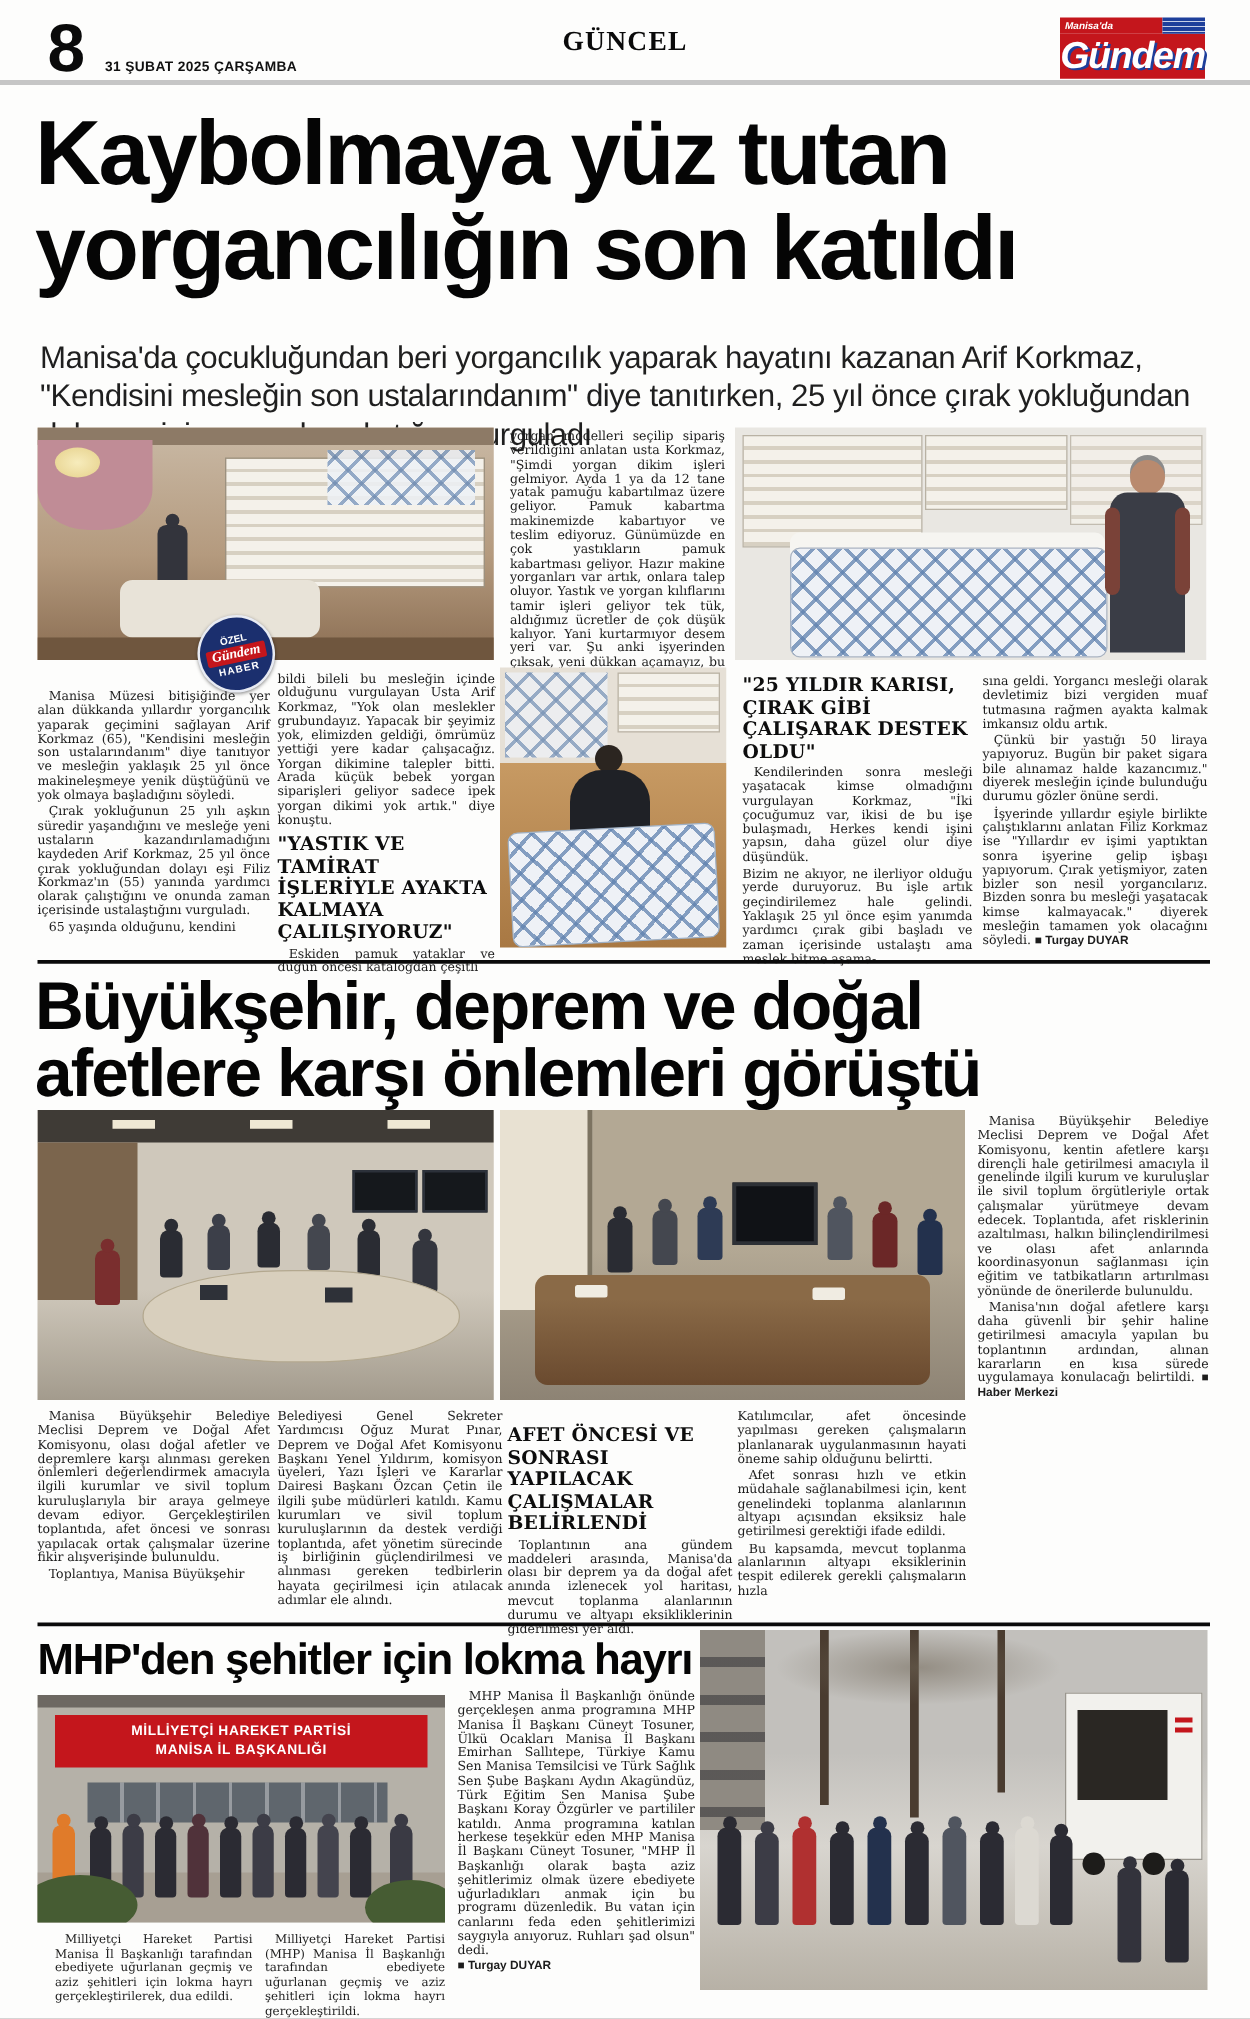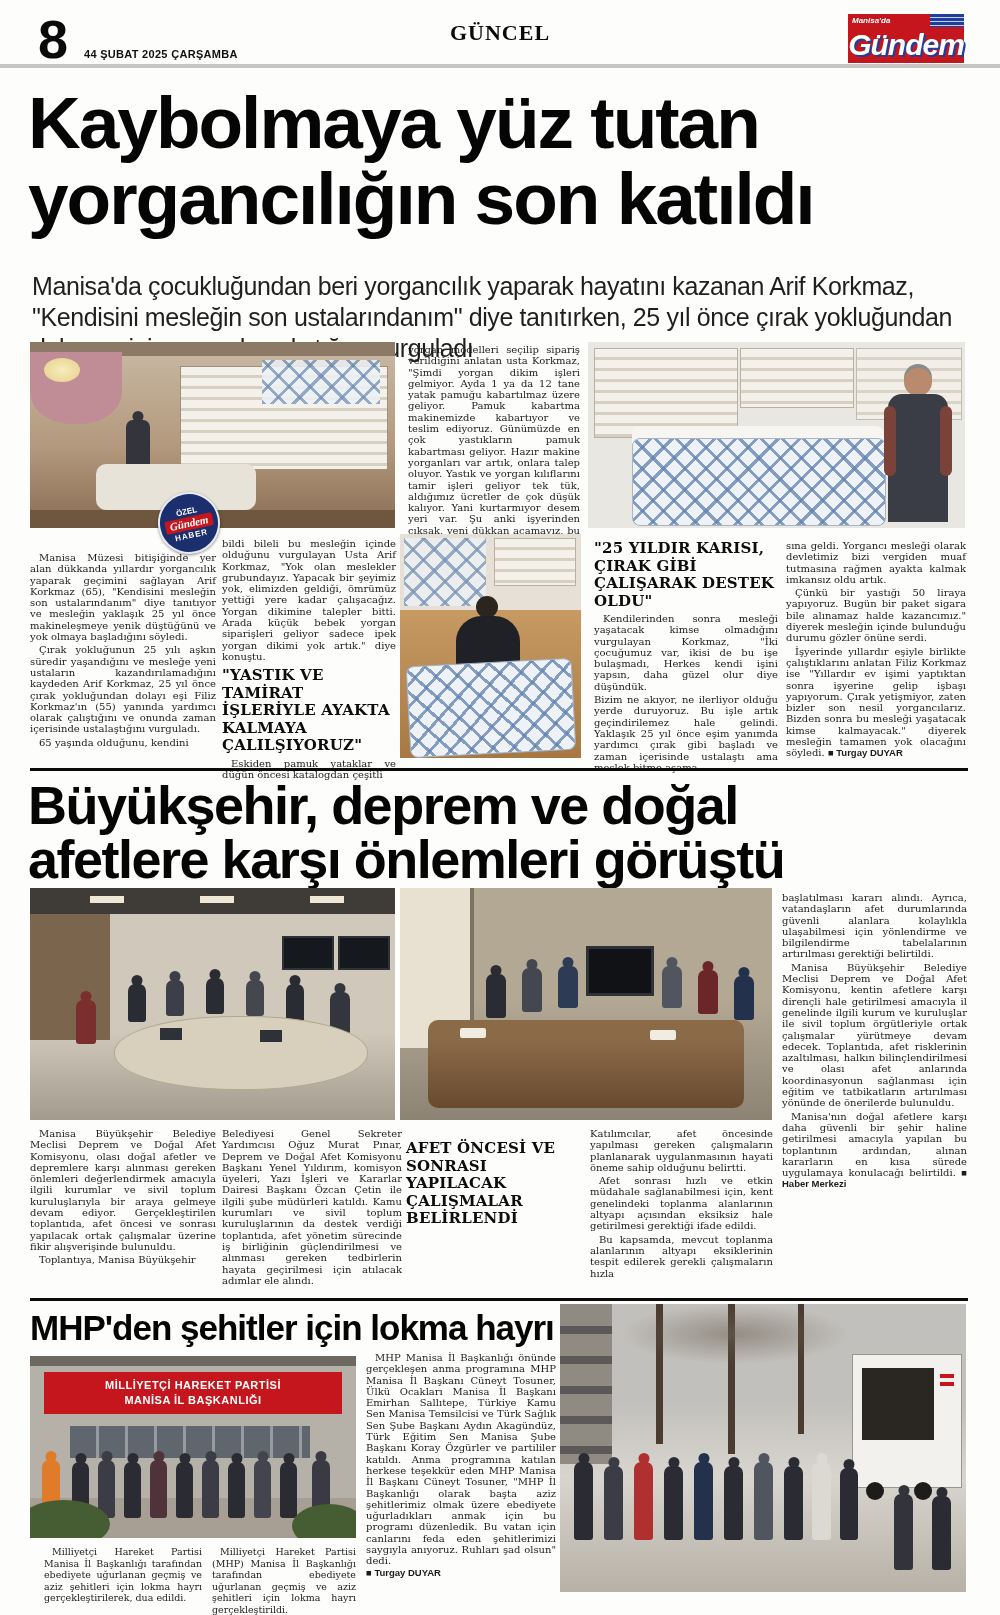--- a/index.html
+++ b/index.html
@@ -45,21 +45,21 @@
   .b-mid{background:#c4161c;color:#fff;font:italic bold 11px/13px "Liberation Serif",serif;padding:0 4px;border-radius:2px;}
   .b-bot{color:#fff;font:bold 8px "Liberation Sans",sans-serif;letter-spacing:1px;}
   .sign{position:absolute;left:14px;top:16px;width:298px;background:#c4161c;color:#fff;text-align:center;font:bold 11px/15px "Liberation Sans",sans-serif;padding:6px 0;letter-spacing:.5px;}
 </style>
 </head>
 <body>
 
 <div class="page">
 
   <div class="pagenum">8</div>
-  <div class="pdate">44 ŞUBAT 2025 ÇARŞAMBA</div>
+  <div class="pdate">31 ŞUBAT 2025 ÇARŞAMBA</div>
   <div class="section-title">GÜNCEL</div>
   <div class="logo">
     <div class="logo-strip">
       <span class="logo-top">Manisa'da</span>
       <span class="logo-bluebox"></span>
     </div>
     <div class="logo-main">Gündem</div>
   </div>
   <div class="hdr-rule"></div>
 
@@ -168,34 +168,34 @@
       <div class="abs" style="left:186px;top:58px;width:62px;height:44px;background:#101216;border:3px solid #2e3136"></div>
       <span class="ps" style="left:262px;top:78px;width:20px;height:42px;background:#50555f"></span>
       <span class="ps" style="left:298px;top:82px;width:20px;height:44px;background:#6b2727"></span>
       <span class="ps" style="left:334px;top:88px;width:20px;height:44px;background:#23314d"></span>
       <div class="abs" style="left:28px;top:132px;width:316px;height:88px;background:linear-gradient(180deg,#8a6a47 0 22%,#6a4a2f 100%);border-radius:10px"></div>
       <div class="abs" style="left:60px;top:140px;width:26px;height:10px;background:#f0ece2;border-radius:2px"></div>
       <div class="abs" style="left:250px;top:142px;width:26px;height:10px;background:#f0ece2;border-radius:2px"></div>
     </div>
 
     <div class="col" style="left:782px;top:892px;width:185px;height:398px">
-      <p class="ni">başlatılması kararı alındı. Ayrıca, vatandaşların afet durumlarında güvenli alanlara kolaylıkla ulaşabilmesi için yönlendirme ve bilgilendirme tabelalarının artırılması gerektiği belirtildi.</p>
       <p>Manisa Büyükşehir Belediye Meclisi Deprem ve Doğal Afet Komisyonu, kentin afetlere karşı dirençli hale getirilmesi amacıyla il genelinde ilgili kurum ve kuruluşlar ile sivil toplum örgütleriyle ortak çalışmalar yürütmeye devam edecek. Toplantıda, afet risklerinin azaltılması, halkın bilinçlendirilmesi ve olası afet anlarında koordinasyonun sağlanması için eğitim ve tatbikatların artırılması yönünde de önerilerde bulunuldu.</p>
       <p><span>Manisa'nın doğal afetlere karşı daha güvenli bir şehir haline getirilmesi amacıyla yapılan bu toplantının ardından, alınan kararların en kısa sürede uygulamaya konulacağı belirtildi.</span> <b class="byl">■ Haber Merkezi</b></p>
     </div>
 
     <div class="col" style="left:30px;top:1128px;width:186px;height:164px">
       <p>Manisa Büyükşehir Belediye Meclisi Deprem ve Doğal Afet Komisyonu, olası doğal afetler ve depremlere karşı alınması gereken önlemleri değerlendirmek amacıyla ilgili kurumlar ve sivil toplum kuruluşlarıyla bir araya gelmeye devam ediyor. Gerçekleştirilen toplantıda, afet öncesi ve sonrası yapılacak ortak çalışmalar üzerine fikir alışverişinde bulunuldu.</p>
       <p>Toplantıya, Manisa Büyükşehir</p>
     </div>
     <div class="col" style="left:222px;top:1128px;width:180px;height:164px">
       <p class="ni">Belediyesi Genel Sekreter Yardımcısı Oğuz Murat Pınar, Deprem ve Doğal Afet Komisyonu Başkanı Yenel Yıldırım, komisyon üyeleri, Yazı İşleri ve Kararlar Dairesi Başkanı Özcan Çetin ile ilgili şube müdürleri katıldı. Kamu kurumları ve sivil toplum kuruluşlarının da destek verdiği toplantıda, afet yönetim sürecinde iş birliğinin güçlendirilmesi ve alınması gereken tedbirlerin hayata geçirilmesi için atılacak adımlar ele alındı.</p>
     </div>
     <div class="col" style="left:406px;top:1124px;width:180px;height:168px">
       <div class="sh" style="margin-top:16px">AFET ÖNCESİ VE SONRASI YAPILACAK ÇALIŞMALAR BELİRLENDİ</div>
+      <p>Toplantının ana gündem maddeleri arasında, Manisa'da olası bir deprem ya da doğal afet anında izlenecek yol haritası, mevcut toplanma alanlarının durumu ve altyapı eksikliklerinin giderilmesi yer aldı.</p>
     </div>
     <div class="col" style="left:590px;top:1128px;width:183px;height:164px">
       <p class="ni">Katılımcılar, afet öncesinde yapılması gereken çalışmaların planlanarak uygulanmasının hayati öneme sahip olduğunu belirtti.</p>
       <p>Afet sonrası hızlı ve etkin müdahale sağlanabilmesi için, kent genelindeki toplanma alanlarının altyapı açısından eksiksiz hale getirilmesi gerektiği ifade edildi.</p>
       <p>Bu kapsamda, mevcut toplanma alanlarının altyapı eksiklerinin tespit edilerek gerekli çalışmaların hızla</p>
     </div>
   </section>
 
   <div class="rule" style="top:1298px"></div>
 

